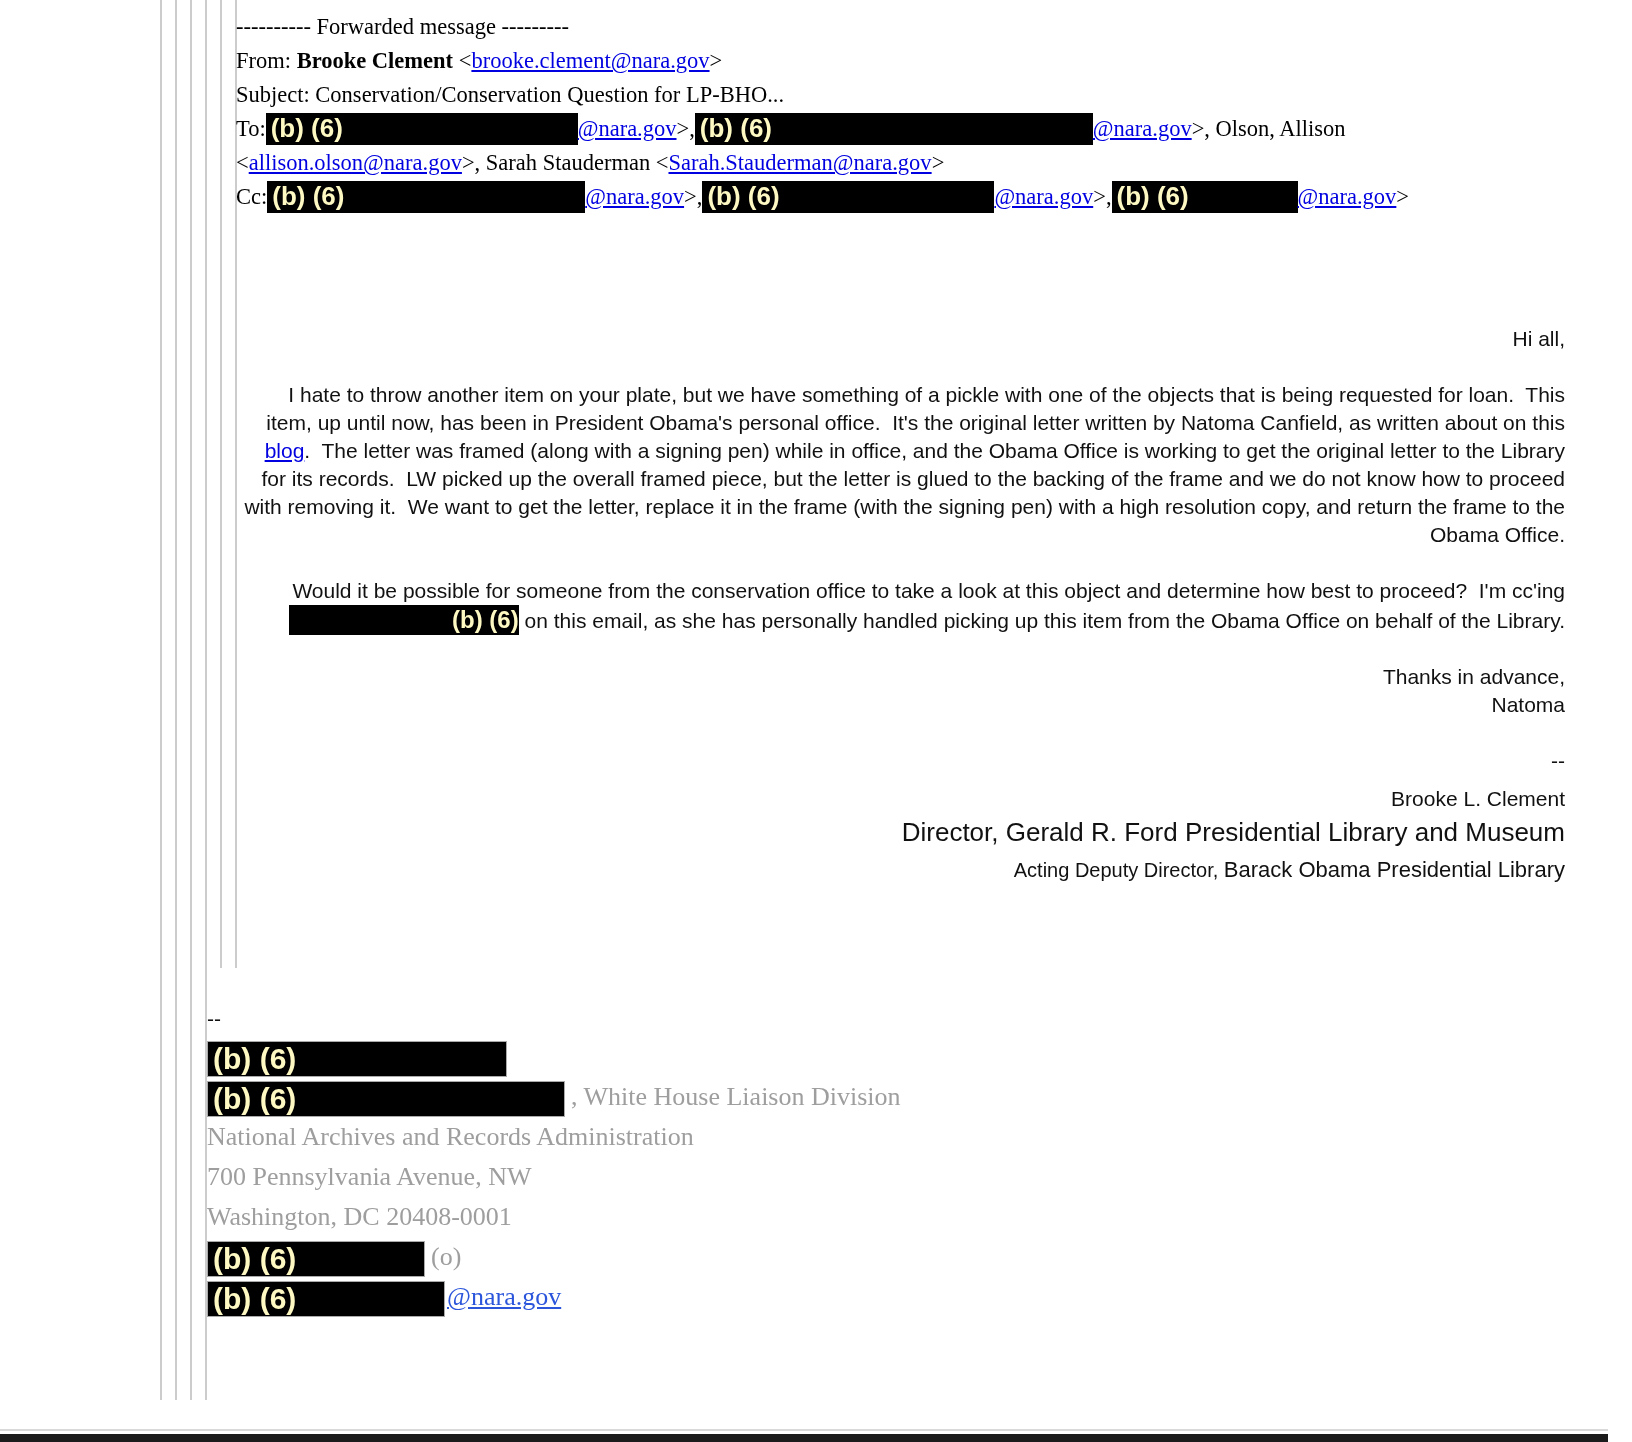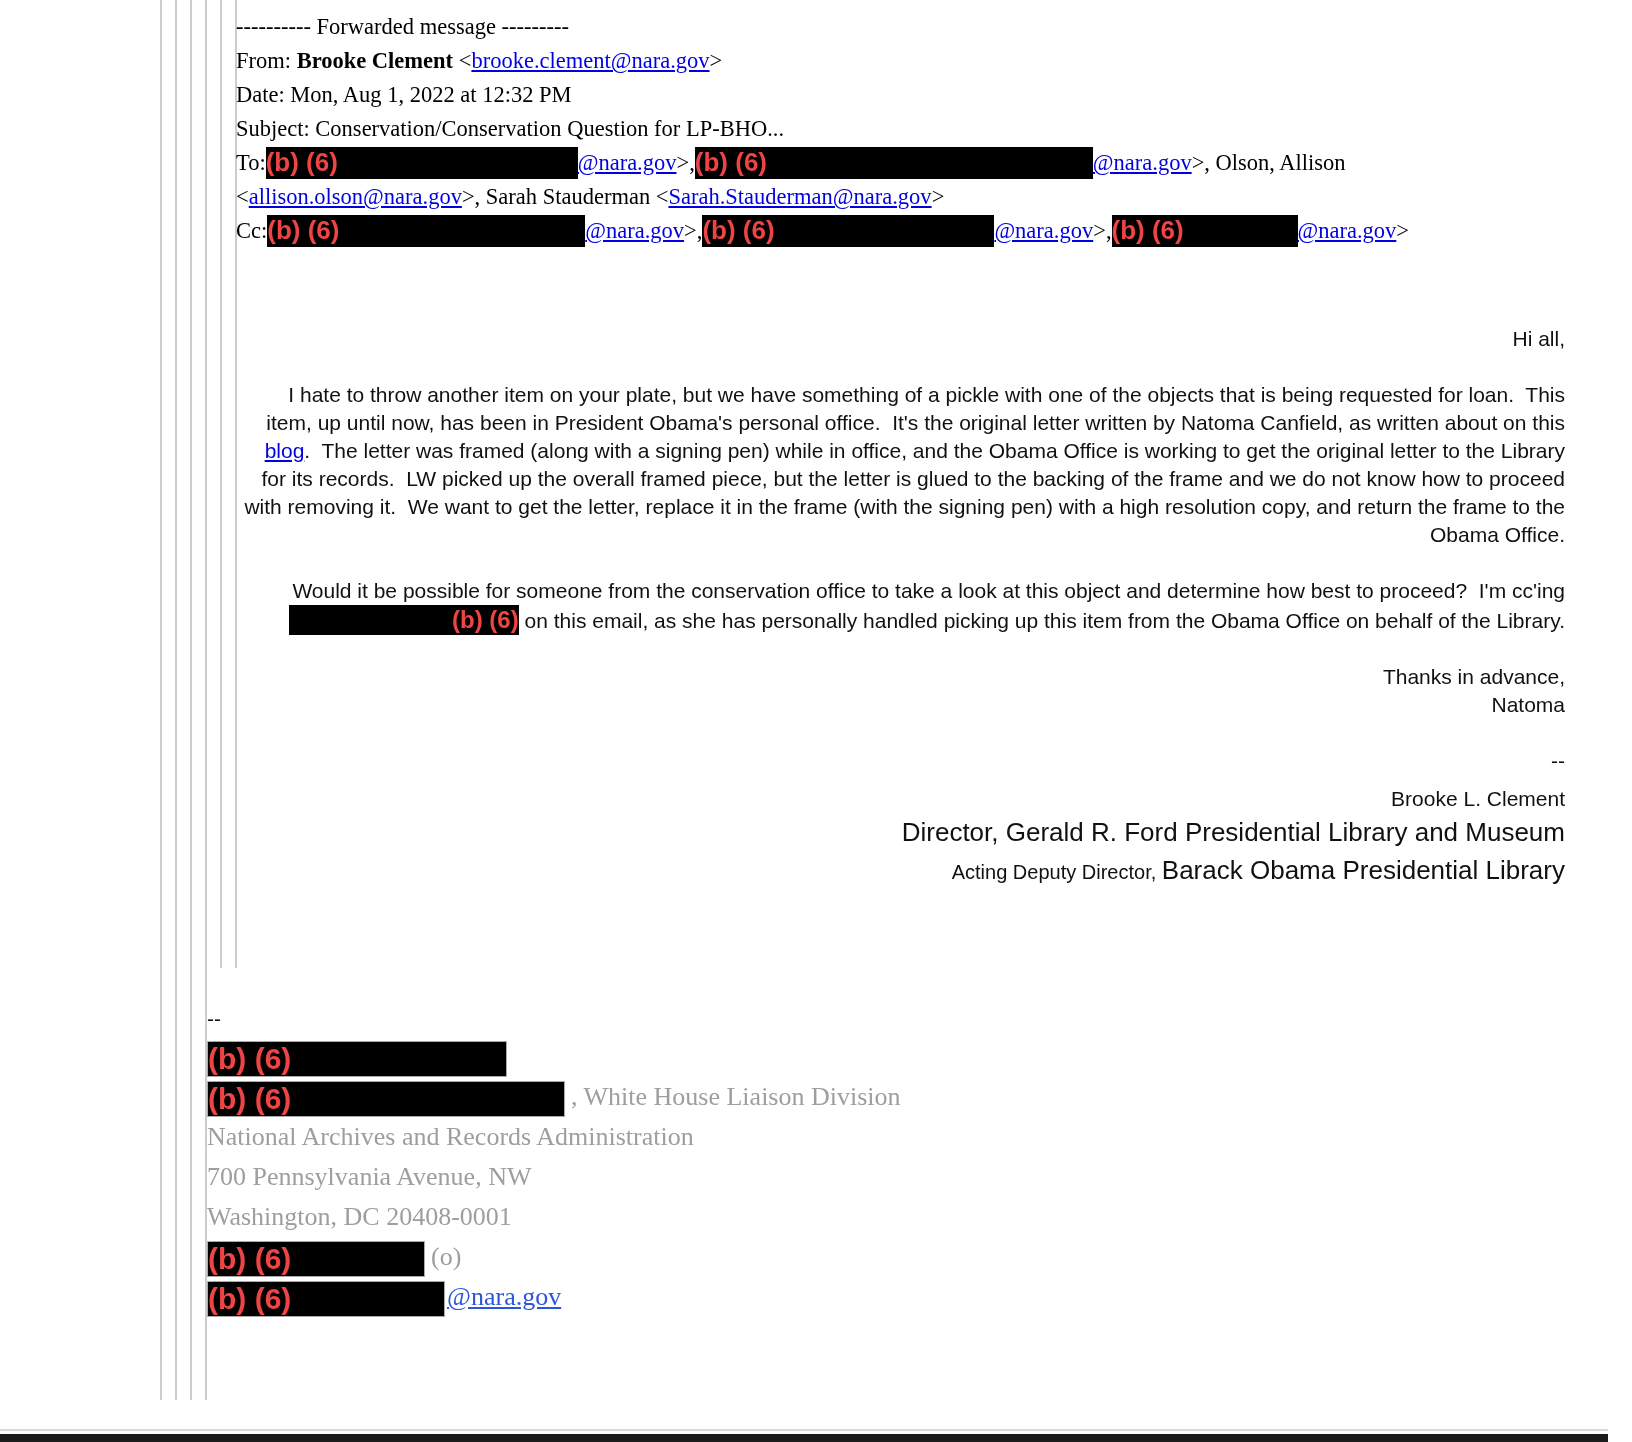--- a/index.html
+++ b/index.html
@@ -12,40 +12,40 @@
   .qb4{left:205px;height:1400px;}
   .qb5{left:220px;height:968px;}
   .qb6{left:235px;height:968px;}
 
   .hdr{position:absolute;left:236px;top:10px;width:1334px;
        font-family:"Liberation Serif",serif;font-size:22.5px;line-height:34px;color:#000;}
   .hdr p{margin:0;}
   .hdr a{color:#0000e0;text-decoration:underline;cursor:pointer;}
   b{font-weight:bold;}
 
-  .redact{display:inline-block;background:#000;color:#ef4444;
+  .redact{display:inline-block;background:#000;color:#fef9c3;
           font-family:"Liberation Sans",sans-serif;font-weight:bold;
-          box-sizing:border-box;vertical-align:bottom;overflow:hidden;white-space:nowrap;}
+          padding-left:5px;box-sizing:border-box;vertical-align:bottom;overflow:hidden;white-space:nowrap;}
   .rhdr{height:32px;line-height:31px;font-size:26px;margin-bottom:1px;}
   .w312{width:312px;} .w398{width:398px;}
   .w318{width:318px;} .w292{width:292px;} .w186{width:186px;}
   .rbody{height:30px;line-height:29px;font-size:24px;width:230px;}
   .rsig{height:36px;line-height:34px;font-size:30px;border:1px solid #aaa;vertical-align:middle;margin-right:6px;}
   .wsA{width:300px;} .wsB{width:358px;} .wsC{width:218px;} .wsD{width:238px;margin-right:2px;}
 
   .bodyblk{position:absolute;left:243px;top:325px;width:1322px;
            font-size:21px;line-height:28px;color:#111;}
   .bodyblk p{margin:0;white-space:pre-wrap;text-align:right;}
   .bodyblk a{color:#0000e0;text-decoration:underline;cursor:pointer;}
   .mt1{margin-top:28px !important;}
   .sigdiv{margin-top:28px !important;}
   .signame{margin-top:10px !important;}
   .title1{margin-top:2px !important;font-size:26px;line-height:34px;}
   .title2{margin-top:4px !important;font-size:20px;line-height:34px;}
-  .title2 .big{font-size:26px;}
+  .title2 .big{font-size:22px;}
 
   .outer{position:absolute;left:207px;top:1005px;width:1300px;}
   .outer .dashes{font-size:21px;line-height:28px;color:#111;margin:0 0 4px 0;}
   .sigline{font-family:cursive;font-size:26px;line-height:40px;color:#9e9e9e;margin:0;}
   .sigline a{color:#2b55db;text-decoration:underline;cursor:pointer;font-family:cursive;}
 
   .hairline{position:absolute;left:0;top:1429px;width:1632px;height:2px;background:#d9d9d9;}
   .bottombar{position:absolute;left:0;top:1434px;width:1632px;height:8px;background:#1b1b1b;}
   .rightedge{position:absolute;top:0;left:1628px;width:2px;height:1442px;background:#e2e2e2;}
 </style>
@@ -57,21 +57,20 @@
   <div class="qbar qb1"></div>
   <div class="qbar qb2"></div>
   <div class="qbar qb3"></div>
   <div class="qbar qb4"></div>
   <div class="qbar qb5"></div>
   <div class="qbar qb6"></div>
 
   <div class="hdr">
     <p><span>---------- Forwarded message ---------</span></p>
     <p><span>From: </span><b>Brooke Clement</b><span> &lt;</span><a>brooke.clement@nara.gov</a><span>&gt;</span></p>
-    <p><span>Date: Mon, Aug 1, 2022 at 12:32 PM</span></p>
     <p><span>Subject: Conservation/Conservation Question for LP-BHO...</span></p>
     <p><span>To:</span><span class="redact rhdr w312">(b) (6)</span><a>@nara.gov</a><span>&gt;,</span><span class="redact rhdr w398">(b) (6)</span><a>@nara.gov</a><span>&gt;, Olson, Allison </span><span>&lt;</span><a>allison.olson@nara.gov</a><span>&gt;, Sarah Stauderman &lt;</span><a>Sarah.Stauderman@nara.gov</a><span>&gt;</span></p>
     <p><span>Cc:</span><span class="redact rhdr w318">(b) (6)</span><a>@nara.gov</a><span>&gt;,</span><span class="redact rhdr w292">(b) (6)</span><a>@nara.gov</a><span>&gt;,</span><span class="redact rhdr w186">(b) (6)</span><a>@nara.gov</a><span>&gt;</span></p>
   </div>
 
   <div class="bodyblk">
     <p><span>Hi all,</span></p>
     <p class="mt1"><span>I hate to throw another item on your plate, but we have something of a pickle with one of the objects that is being requested for loan.  This item, up until now, has been in President Obama's personal office.  It's the original letter written by Natoma Canfield, as written about on this </span><a>blog</a><span>.  The letter was framed (along with a signing pen) while in office, and the Obama Office is working to get the original letter to the Library for its records.  LW picked up the overall framed piece, but the letter is glued to the backing of the frame and we do not know how to proceed with removing it.  We want to get the letter, replace it in the frame (with the signing pen) with a high resolution copy, and return the frame to the Obama Office.</span></p>
     <p class="mt1"><span>Would it be possible for someone from the conservation office to take a look at this object and determine how best to proceed?  I'm cc'ing</span><span class="redact rbody">(b) (6)</span><span> on this email, as she has personally handled picking up this item from the Obama Office on behalf of the Library.</span></p>
     <p class="mt1"><span>Thanks in advance,</span><br><span>Natoma</span></p>

